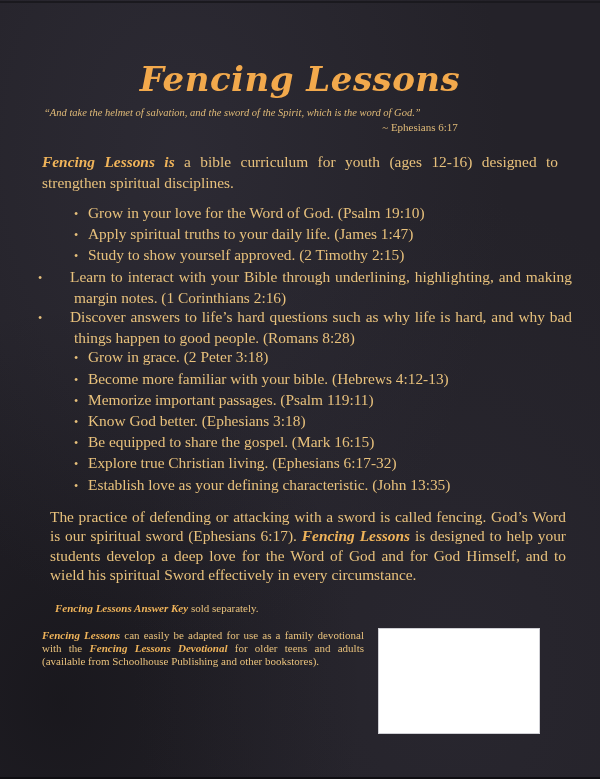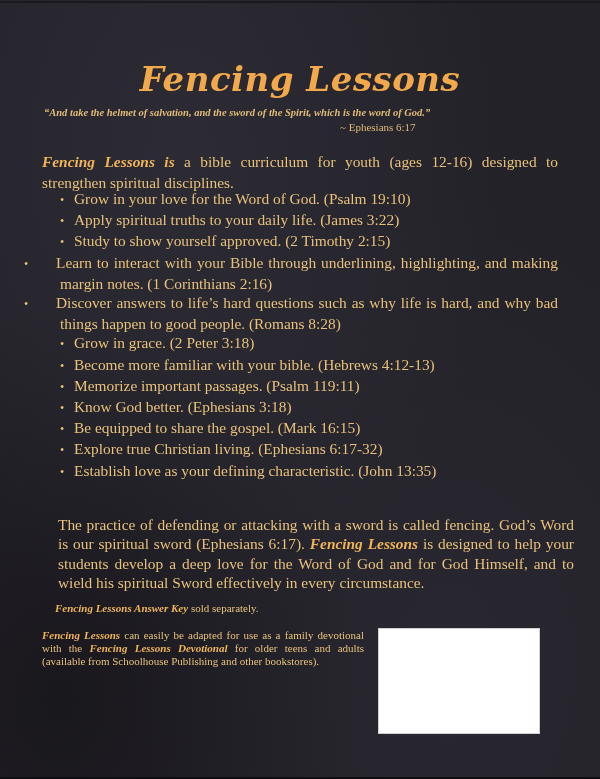--- a/index.html
+++ b/index.html
@@ -40,27 +40,26 @@
     .quote {
       position: absolute;
       left: 44px; top: 106px;
       width: 510px;
       font-family: "Liberation Serif", serif;
       font-style: italic;
       font-size: 10.5px;
       color: #e1bb78;
       margin: 0;
       white-space: nowrap;
-      font-weight: bold;
     }
     .quote-ref {
       position: absolute;
       left: 340px; top: 120px;
       width: 160px;
-      text-align: left;
+      text-align: center;
       font-family: "Liberation Serif", serif;
       font-size: 11px;
       color: #e1bb78;
       margin: 0;
     }
     .intro {
       position: absolute;
       left: 42px; top: 150px;
       width: 516px;
       font-family: "Liberation Serif", serif;
@@ -72,21 +71,21 @@
     .intro .em {
       font-style: italic;
       font-weight: bold;
       color: #f0b45a;
     }
     .bullets {
       position: absolute;
       left: 60px; top: 188px;
       width: 498px;
       list-style: none;
-      margin: 0;
+      margin: 14px;
       padding: 0;
       font-family: "Liberation Serif", serif;
       font-size: 15.4px;
       line-height: 19.2px;
     }
     .bullets li {
       margin: 0;
       padding: 0;
     }
     .bullets li .dot {
@@ -102,21 +101,21 @@
       text-align: justify;
     }
     .para {
       position: absolute;
       left: 42px; top: 498px;
       width: 516px;
       font-family: "Liberation Serif", serif;
       font-size: 15.4px;
       line-height: 19.4px;
       text-align: justify;
-      margin: 16px;
+      margin: 8px;
     }
     .para .em {
       font-style: italic;
       font-weight: bold;
       color: #f0b45a;
     }
     .answer-key {
       position: absolute;
       left: 42px; top: 601px;
       font-family: "Liberation Serif", serif;
@@ -173,21 +172,21 @@
 
   <h1 class="title">Fencing Lessons</h1>
 
   <p class="quote">“And take the helmet of salvation, and the sword of the Spirit, which is the word of God.”</p>
   <p class="quote-ref">~ Ephesians 6:17</p>
 
   <p class="intro"><span class="em">Fencing Lessons is</span><span> a bible curriculum for youth (ages 12-16) designed to strengthen spiritual disciplines.</span></p>
 
   <ul class="bullets">
     <li><span class="dot">•</span><span>Grow in your love for the Word of God. (Psalm 19:10)</span></li>
-    <li><span class="dot">•</span><span>Apply spiritual truths to your daily life. (James 3:22)</span></li>
+    <li><span class="dot">•</span><span>Apply spiritual truths to your daily life. (James 1:47)</span></li>
     <li><span class="dot">•</span><span>Study to show yourself approved. (2 Timothy 2:15)</span></li>
     <li class="wrap"><span class="dot">•</span><span>Learn to interact with your Bible through underlining, highlighting, and making margin notes. (1 Corinthians 2:16)</span></li>
     <li class="wrap"><span class="dot">•</span><span>Discover answers to life’s hard questions such as why life is hard, and why bad things happen to good people. (Romans 8:28)</span></li>
     <li><span class="dot">•</span><span>Grow in grace. (2 Peter 3:18)</span></li>
     <li><span class="dot">•</span><span>Become more familiar with your bible. (Hebrews 4:12-13)</span></li>
     <li><span class="dot">•</span><span>Memorize important passages. (Psalm 119:11)</span></li>
     <li><span class="dot">•</span><span>Know God better. (Ephesians 3:18)</span></li>
     <li><span class="dot">•</span><span>Be equipped to share the gospel. (Mark 16:15)</span></li>
     <li><span class="dot">•</span><span>Explore true Christian living. (Ephesians 6:17-32)</span></li>
     <li><span class="dot">•</span><span>Establish love as your defining characteristic. (John 13:35)</span></li>

